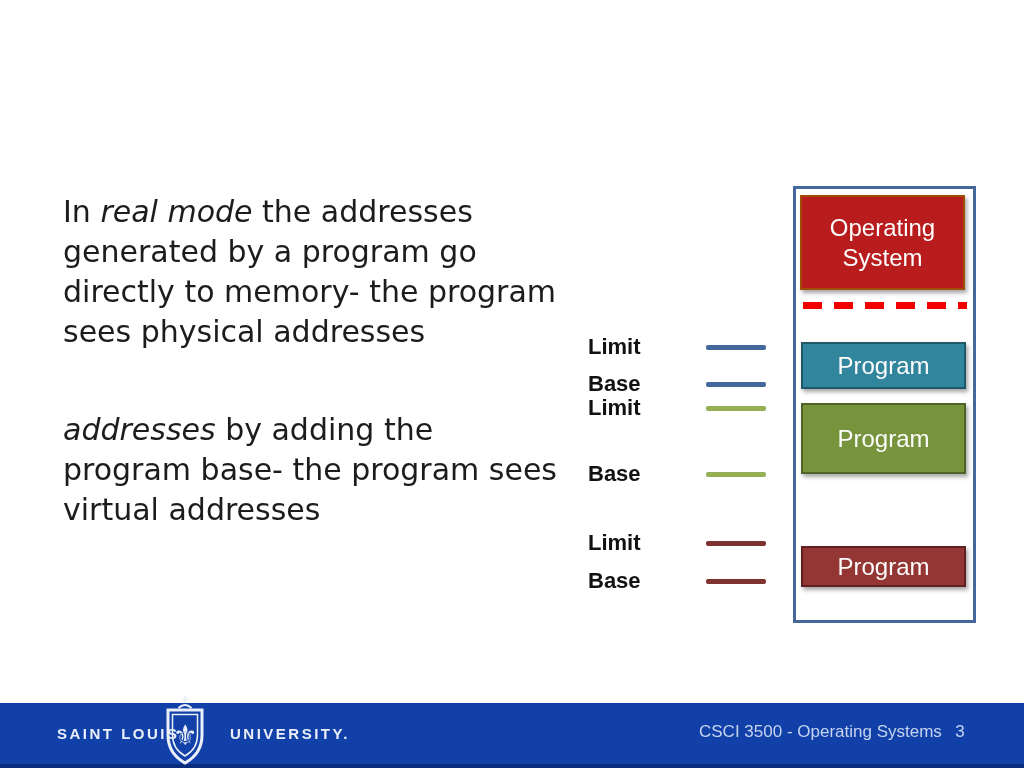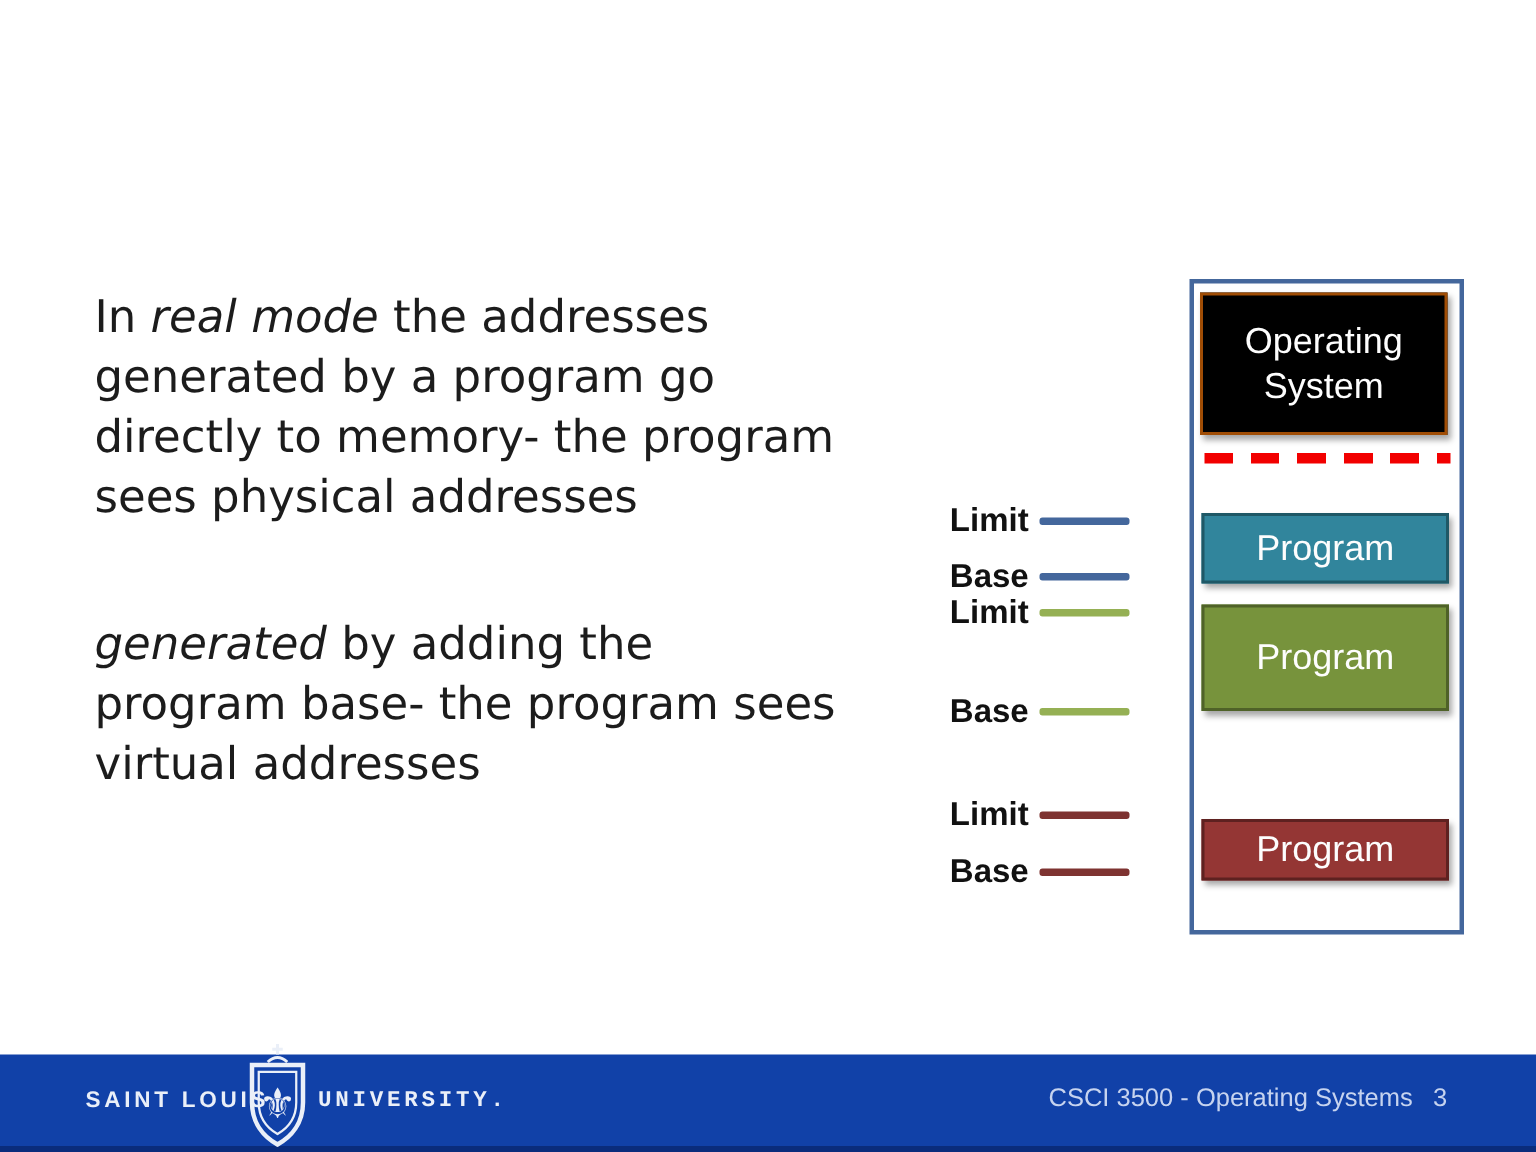--- a/index.html
+++ b/index.html
@@ -44,42 +44,42 @@
     background:repeating-linear-gradient(90deg, #F20000 0 19px, transparent 19px 31px);
   }
 
   .addr-label {
     position:absolute; left:650px; top:185px; width:140px; text-align:right;
     font-family:"Liberation Sans", sans-serif; font-weight:bold;
     font-size:23px; color:#111;
   }
 
   .reg-row {
-    position:absolute; left:604px; width:178px; height:26px;
-    display:flex; align-items:center; justify-content:center; gap:7px;
+    position:absolute; left:588px; width:178px; height:26px;
+    display:flex; align-items:center; justify-content:space-between; gap:7px;
   }
   .reg-label {
     font-family:"Liberation Sans", sans-serif; font-weight:bold;
     font-size:22px; color:#111; line-height:26px;
   }
   .reg-line { width:60px; height:5px; border-radius:2px; }
   .reg-1 { top:334px; } .reg-2 { top:371px; } .reg-3 { top:395px; }
   .reg-4 { top:461px; } .reg-5 { top:530px; } .reg-6 { top:568px; }
 
   
   .footer-bar {
     position:absolute; left:0; top:703px; width:1024px; height:65px;
     box-sizing:border-box; background:#1141A8; border-bottom:4px solid #0A2C7C;
   }
   .slu-text {
     position:absolute; font-family:"Liberation Sans", sans-serif;
     font-size:15px; font-weight:600; letter-spacing:2.5px; color:#EAEFF8;
   }
   .slu-left  { left:57px;  top:725px; }
-  .slu-right { left:212px; top:725px;font-family:Liberation Mono, monospace; }
+  .slu-right { left:230px; top:725px; }
   .slu-shield { position:absolute; left:161px; top:696px; }
   .footer-course {
     position:absolute; left:699px; top:722px;
     font-family:"Liberation Sans", sans-serif; font-size:17px; color:#C6D3EF;
   }
   .footer-page {
     position:absolute; left:948px; top:722px; width:24px; text-align:center;
     font-family:"Liberation Sans", sans-serif; font-size:17px; color:#C6D3EF;
   }
 </style>
@@ -87,28 +87,28 @@
 <body>
 
 <div class="slide">
 
 
   <div class="body-text">
       <p><span>In </span><em>real mode</em><span> the addresses
 generated by a program go
 directly to memory- the program
 sees physical addresses</span></p>
-      <p><em>generated</em><span> by adding the
+      <p><em>addresses</em><span> by adding the
 program base- the program sees
 virtual addresses</span></p>
     </div>
 
   <div class="mem-outline"></div>
 
-  <div class="mem-block blk-os" style="background: #000000; border-color: rgb(160, 77, 5);">Operating System</div>
+  <div class="mem-block blk-os" style="background: #b91c1c; border-color: rgb(160, 77, 5);">Operating System</div>
   <div class="divider"></div>
   <div class="mem-block blk-p1" style="background: rgb(49, 133, 156); border-color: rgb(31, 88, 102);">Program</div>
   <div class="mem-block blk-p2" style="background: rgb(119, 147, 60); border-color: rgb(79, 98, 40);">Program</div>
   <div class="mem-block blk-p3" style="background: rgb(148, 54, 52); border-color: rgb(94, 33, 32);">Program</div>
 
 
   <div class="reg-row reg-1">
     <span class="reg-label">Limit</span>
     <span class="reg-line" style="background: rgb(68, 103, 156);"></span>
   </div>

